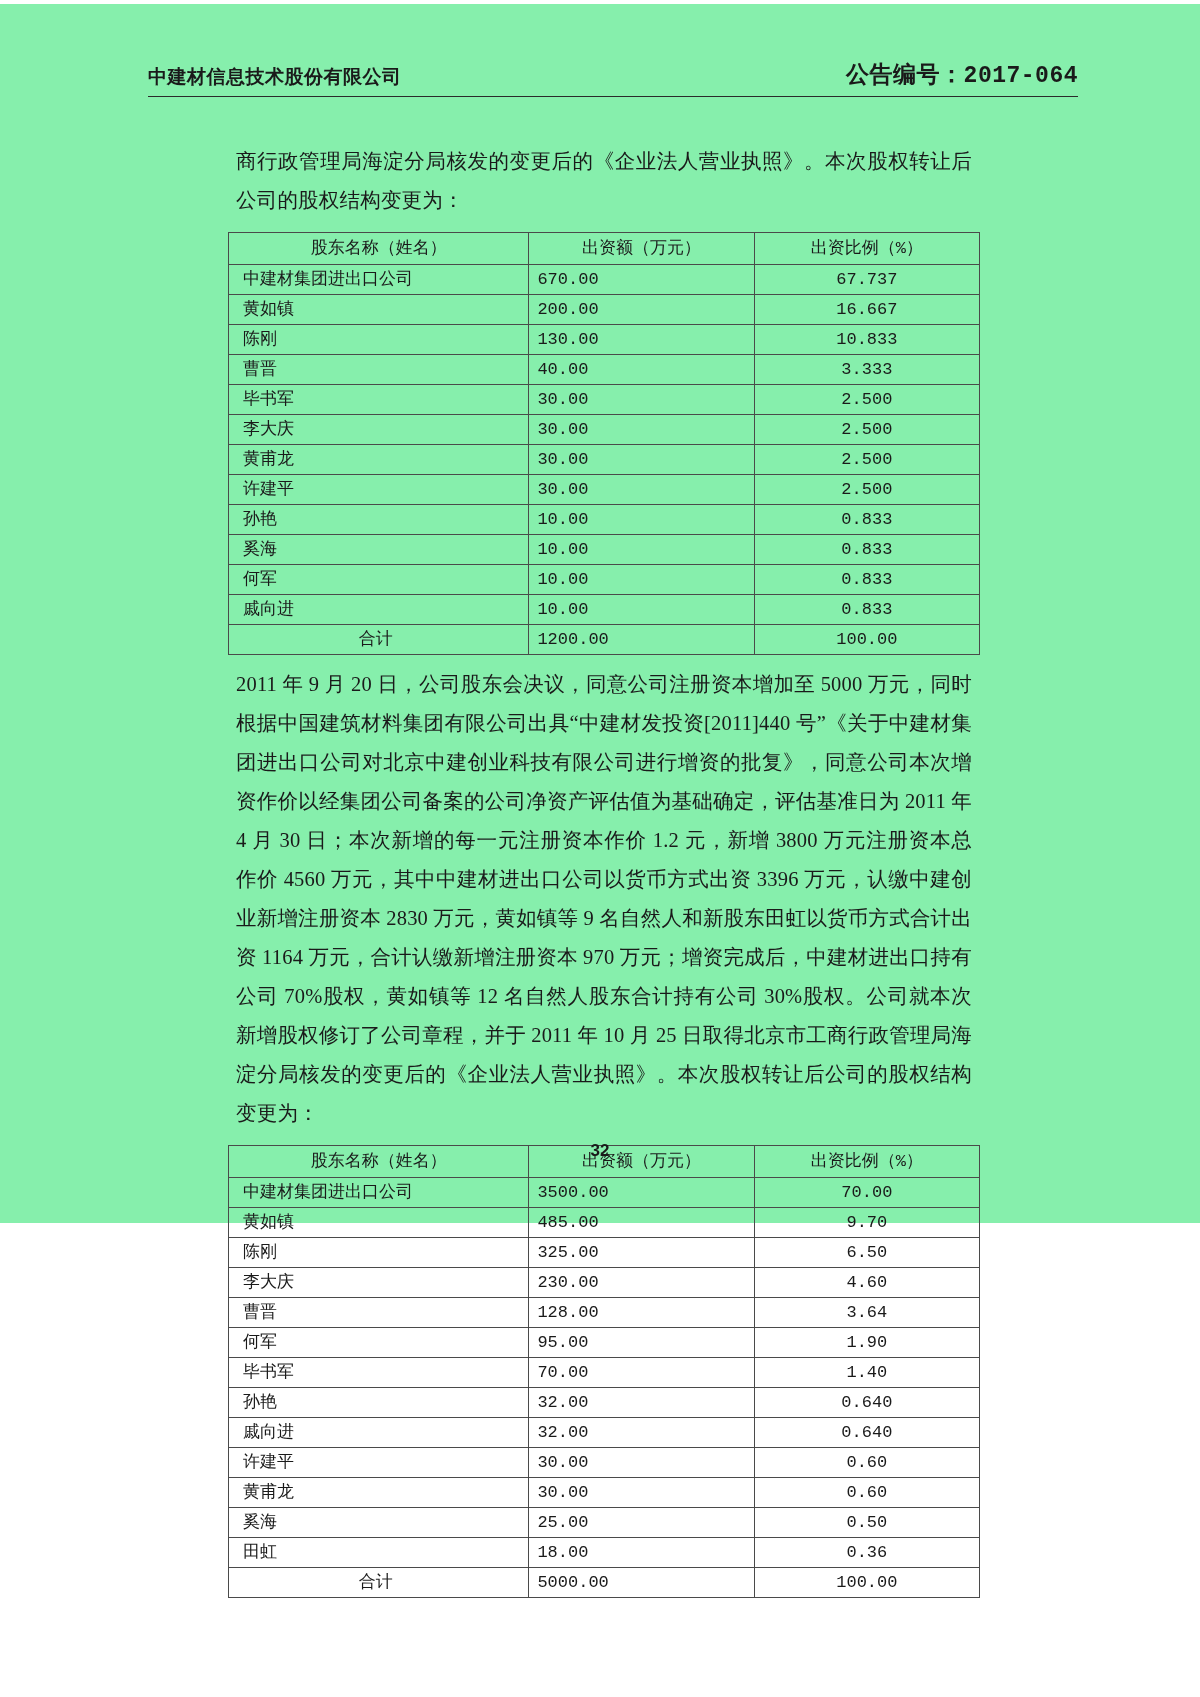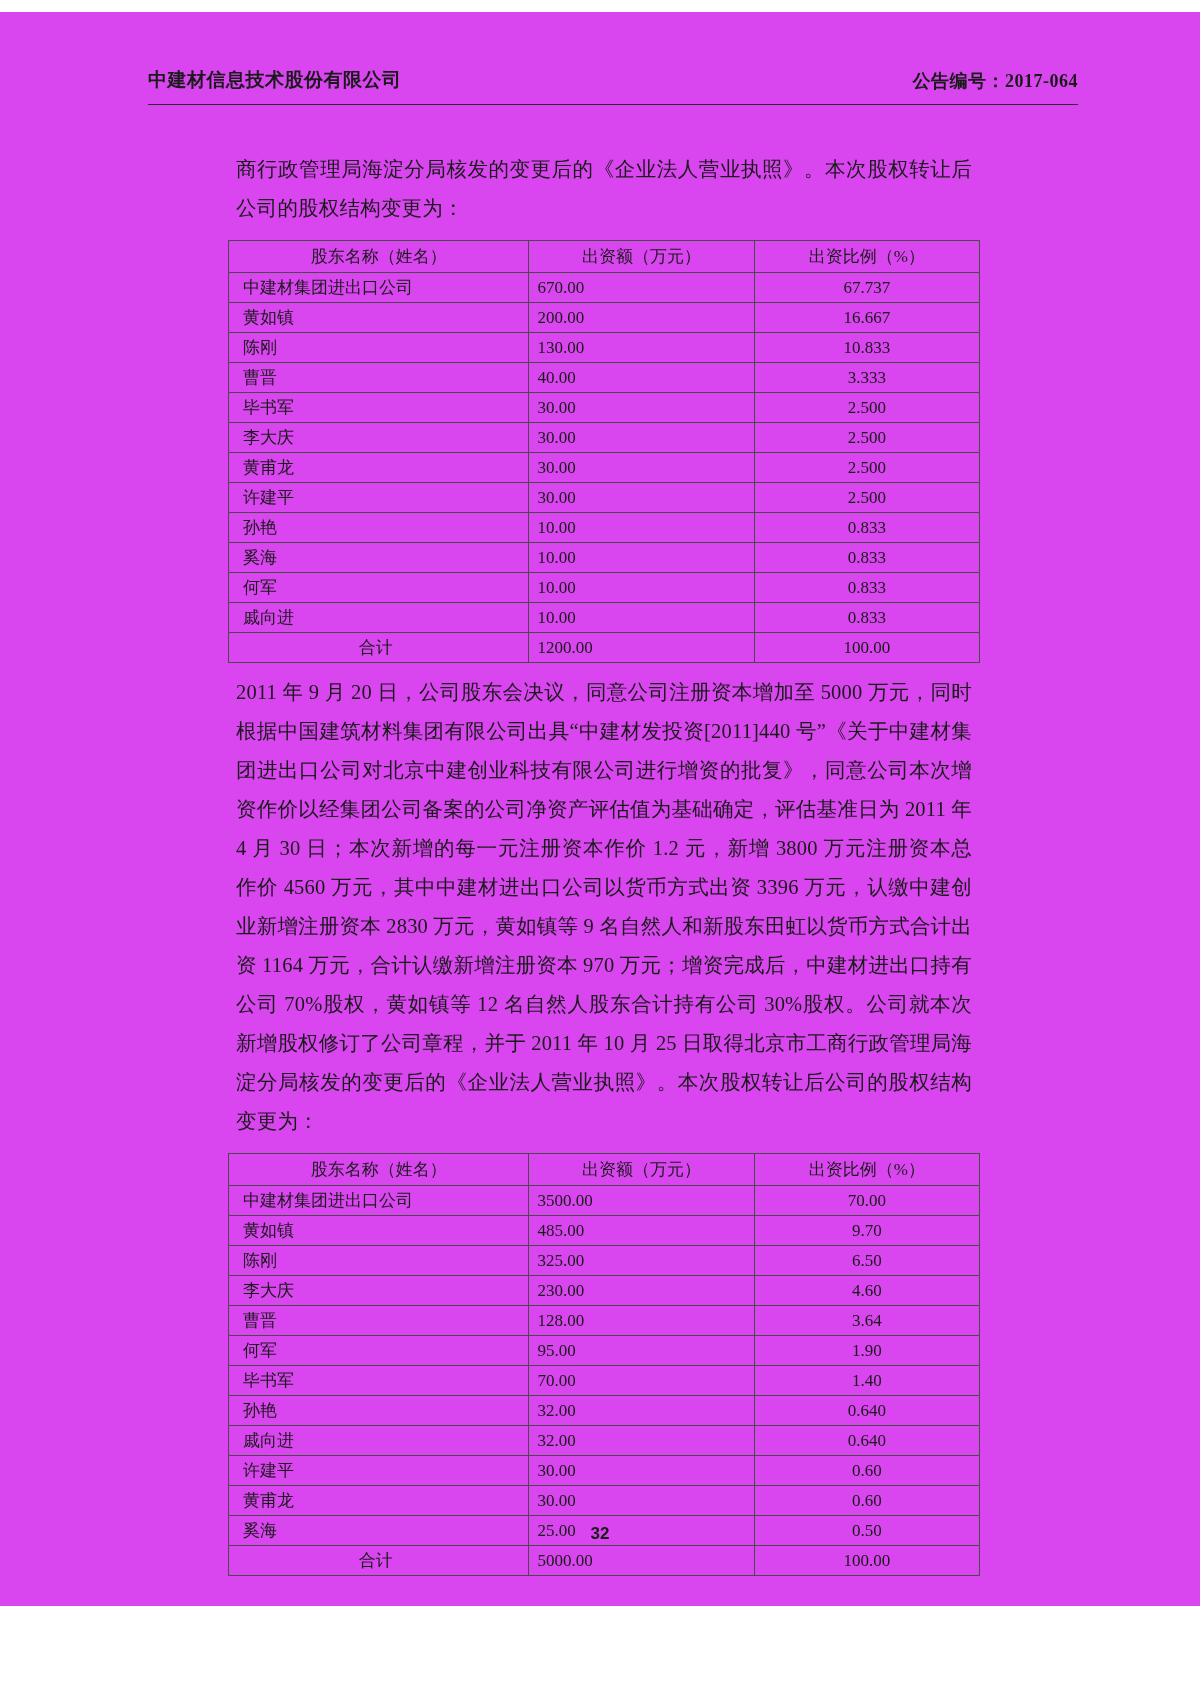--- a/index.html
+++ b/index.html
@@ -10,45 +10,45 @@
   body {
     width: 1200px;
     height: 1697px;
     font-family: "Liberation Serif", "DejaVu Serif", serif;
     color: #1a1a1a;
     position: relative;
     overflow: hidden;
   }
   .page {
     position: absolute;
-    top: 12px; left: 0;
+    top: 4px; left: 0;
     width: 1200px;
-    height: 1594px;
-    background: #d946ef;
+    height: 1219px;
+    background: #86efac;
     box-sizing: border-box;
   }
   .header {
     position: absolute;
     top: 55px;
     left: 148px;
     width: 930px;
     display: flex;
     justify-content: space-between;
     align-items: flex-end;
     font-size: 19px;
     letter-spacing: 0.5px;
   }
   .header .company {
     font-family: "Liberation Sans", "DejaVu Sans", sans-serif;
     font-weight: bold;
     font-size: 19px;
   }
   .header .notice {
-    font-family: Liberation Serif, serif;
-    font-size: 18px;
+    font-family: Liberation Mono, monospace;
+    font-size: 23px;
     font-weight: bold;
     letter-spacing: 0.5px;
   }
   .header-rule {
     position: absolute;
     top: 92px;
     left: 148px;
     width: 930px;
     border-bottom: 1.6px solid #2a2a2a;
   }
@@ -64,20 +64,21 @@
     text-align: justify;
     margin: 8px;
     text-justify: inter-ideograph;
     letter-spacing: 0.2px;
   }
   table.sh {
     width: 100%;
     border-collapse: collapse;
     margin: 12px 0 10px 0;
     font-size: 17px;
+    font-family: Liberation Mono, monospace;
   }
   table.sh th, table.sh td {
     border: 1px solid #4a4a4a;
     padding: 4px 8px;
     line-height: 21px;
     height: 21px;
   }
   table.sh thead th {
     text-align: center;
     font-weight: normal;
@@ -283,20 +284,25 @@
         <tr>
           <td class="name">黄甫龙</td>
           <td class="amt">30.00</td>
           <td class="pct">0.60</td>
         </tr>
         <tr>
           <td class="name">奚海</td>
           <td class="amt">25.00</td>
           <td class="pct">0.50</td>
         </tr>
+        <tr>
+          <td class="name">田虹</td>
+          <td class="amt">18.00</td>
+          <td class="pct">0.36</td>
+        </tr>
         <tr class="total">
           <td class="name">合计</td>
           <td class="amt">5000.00</td>
           <td class="pct">100.00</td>
         </tr>
       </tbody>
     </table>
     </div>
 
   </div>

